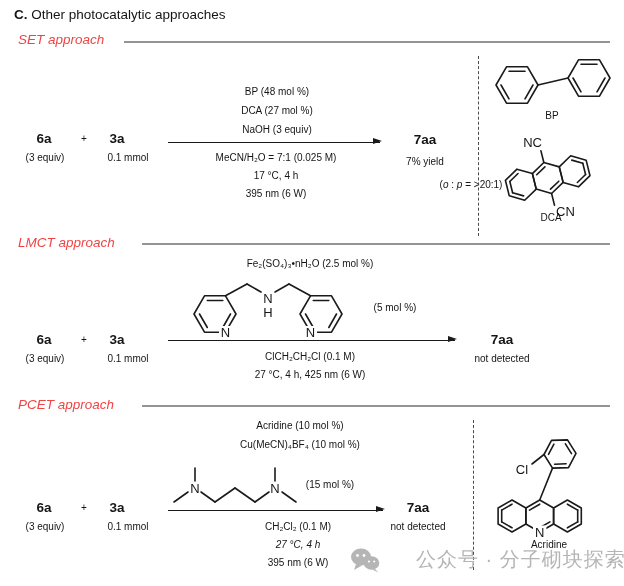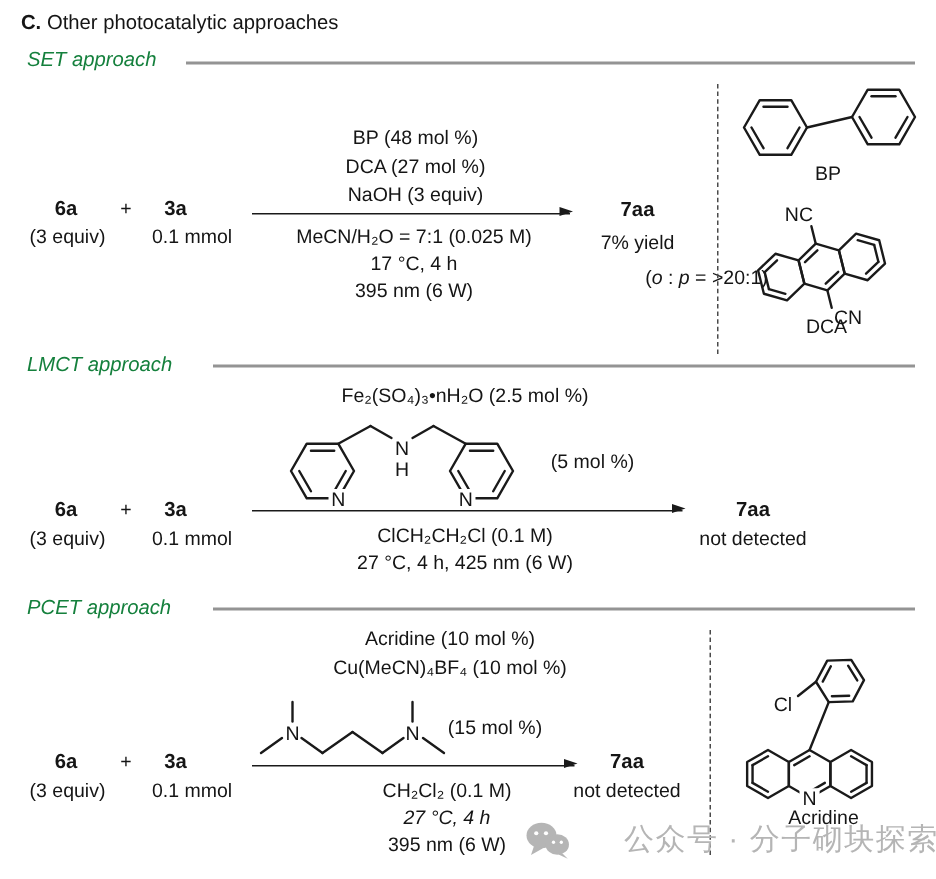--- a/index.html
+++ b/index.html
@@ -1,23 +1,23 @@
 <!DOCTYPE html>
 <html><head>
 <meta charset="utf-8">
 <style>
   html,body{margin:0;padding:0;background:#fff;}
   .canvas{position:relative;width:624px;height:586px;background:#fff;overflow:hidden;
           font-family:"Liberation Sans","DejaVu Sans",sans-serif;color:#151515;}
-  .t{position:absolute;white-space:pre;font-size:13px;line-height:15px;}
+  .t{position:absolute;white-space:pre;font-size:10px;line-height:15px;}
   .ctr{transform:translateX(-50%);}
   .b{font-weight:bold;font-size:13.5px;}
   .ttl{font-size:13.5px;}
   .ttl .pfx{font-weight:bold;}
-  .seclab{color:#15803d;font-style:italic;font-size:13.5px;}
+  .seclab{color:#ef4444;font-style:italic;font-size:13.5px;}
   .rule{position:absolute;height:2px;background:#949494;}
   .dashline{position:absolute;width:0;border-left:1.5px dashed #4a4a4a;}
   .arrow{position:absolute;height:0;border-top:1.6px solid #1a1a1a;}
   .arrow::after{content:"";position:absolute;right:-2px;top:-4.6px;
     border-left:9px solid #1a1a1a;border-top:3.8px solid transparent;border-bottom:3.8px solid transparent;}
   .i{font-style:italic;}
   svg{position:absolute;overflow:visible;}
   svg .bond{stroke:#1a1a1a;stroke-width:1.6;fill:none;stroke-linejoin:round;stroke-linecap:round;}
   svg text{font-family:"Liberation Sans","DejaVu Sans",sans-serif;font-size:13px;fill:#151515;}
   svg .lblrect{fill:#fff;stroke:none;}

